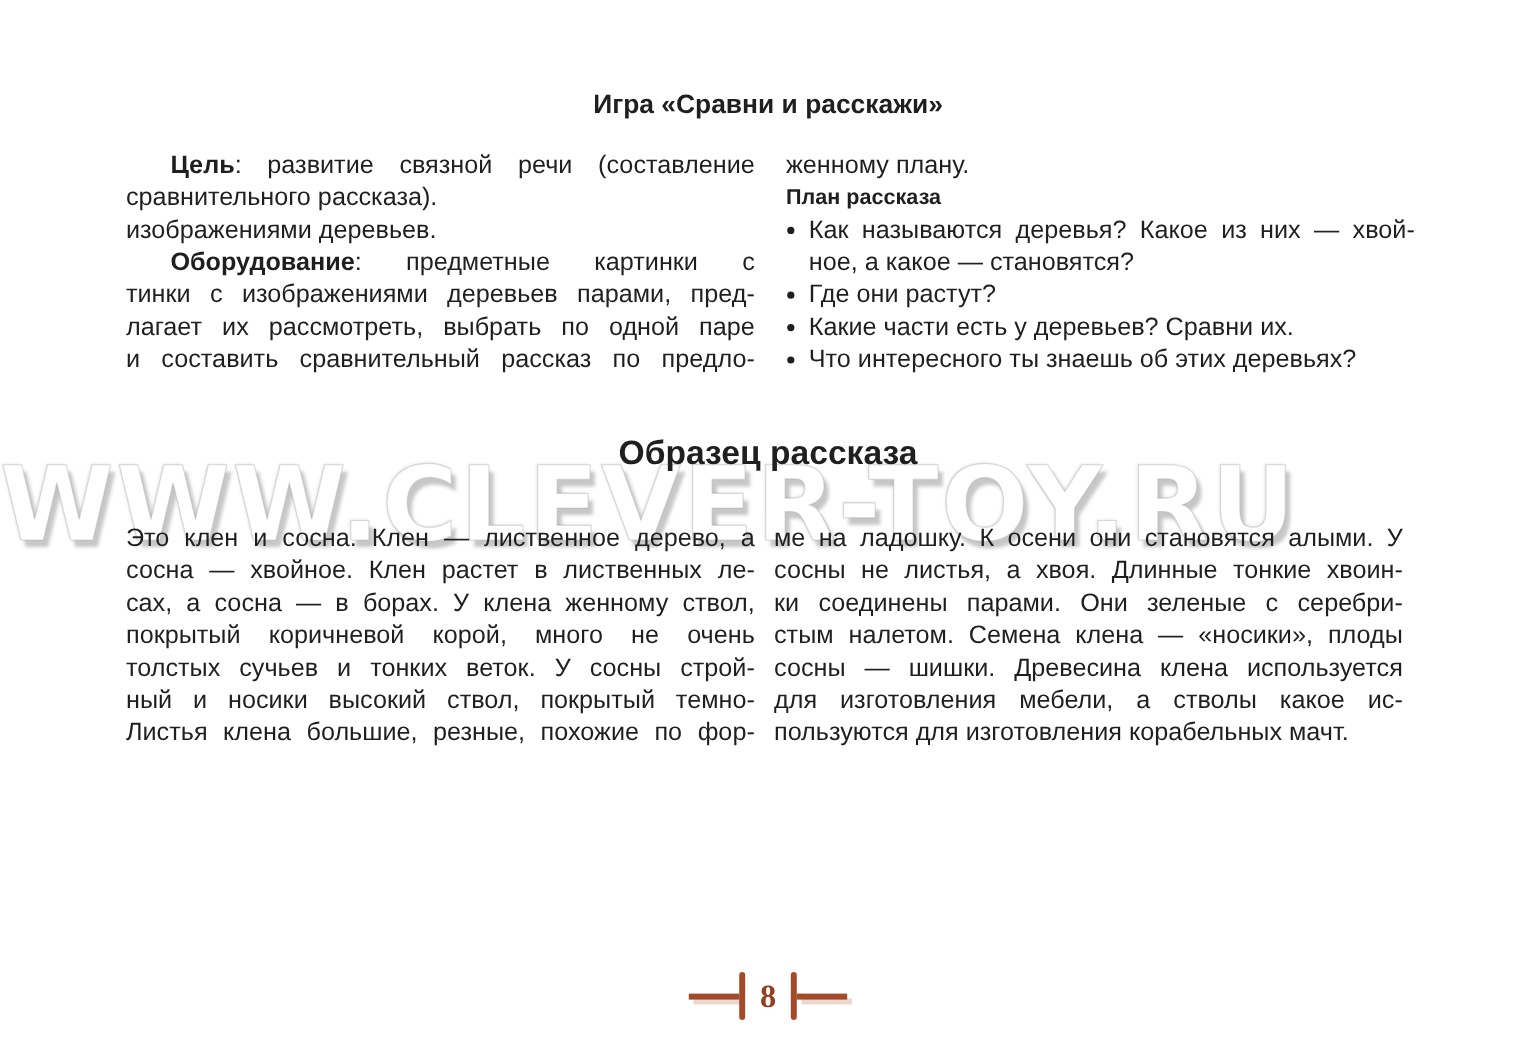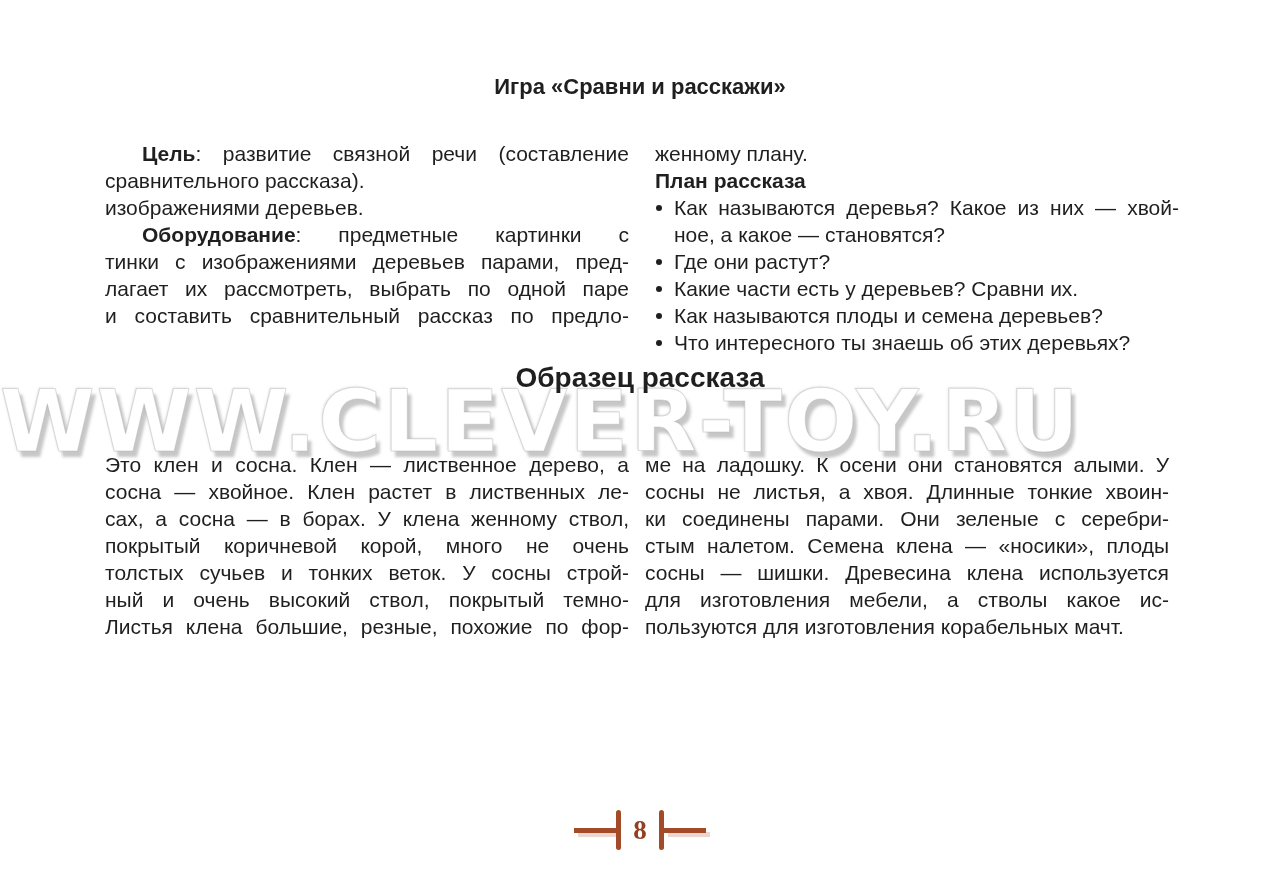--- a/index.html
+++ b/index.html
@@ -49,30 +49,30 @@
 
   .cols {
     position: absolute;
     left: 105px;
     width: 1074px;
     display: flex;
     gap: 26px;
   }
   .cols.game  { top: 124px; }
   .cols.story { top: 435px; gap: 16px; }
-  .col { flex: 0 0 524px; width: 524px; margin-top: 16px; }
+  .col { flex: 0 0 524px; width: 524px; }
 
   .para, .blines { font-size: 21px; line-height: 27px; }
 
   .pline { text-align: justify; text-align-last: justify; }
   .pline.endline { text-align-last: left; }
   .pline.indent { text-indent: 37px; }
 
   .plan-heading {
-    font-size: 21px; line-height: 27px; font-weight: 700;
+    font-size: 18px; line-height: 27px; font-weight: 700;
   }
 
   .bullet { display: flex; }
   .dot {
     flex: none;
     width: 6px; height: 6px;
     border-radius: 50%;
     background: var(--ink);
     margin: 11px 12px 0 1px;
   }
@@ -154,42 +154,36 @@
         </div>
         <div class="bullet">
           <span class="dot"></span>
           <div class="blines">
               <div class="pline endline">Какие части есть у деревьев? Сравни их.</div>
             </div>
         </div>
         <div class="bullet">
           <span class="dot"></span>
           <div class="blines">
-              <div class="pline endline">Как называются плоды и семена деревьев?</div>
-            </div>
-        </div>
-        <div class="bullet">
-          <span class="dot"></span>
-          <div class="blines">
               <div class="pline endline">Что интересного ты знаешь об этих деревьях?</div>
             </div>
         </div>
       </div>
     </div>
 
     <h2 class="subtitle">Образец рассказа</h2>
 
     <div class="cols story">
       <div class="col para">
           <div class="pline">Это клен и сосна. Клен — лиственное дерево, а</div>
           <div class="pline">сосна — хвойное. Клен растет в лиственных ле-</div>
           <div class="pline">сах, а сосна — в борах. У клена женному ствол,</div>
           <div class="pline">покрытый коричневой корой, много не очень</div>
           <div class="pline">толстых сучьев и тонких веток. У сосны строй-</div>
-          <div class="pline">ный и очень высокий ствол, покрытый темно-</div>
+          <div class="pline">ный и носики высокий ствол, покрытый темно-</div>
           <div class="pline">Листья клена большие, резные, похожие по фор-</div>
         </div>
       <div class="col para">
           <div class="pline">ме на ладошку. К осени они становятся алыми. У</div>
           <div class="pline">сосны не листья, а хвоя. Длинные тонкие хвоин-</div>
           <div class="pline">ки соединены парами. Они зеленые с серебри-</div>
           <div class="pline">стым налетом. Семена клена — «носики», плоды</div>
           <div class="pline">сосны — шишки. Древесина клена используется</div>
           <div class="pline">для изготовления мебели, а стволы какое ис-</div>
           <div class="pline endline">пользуются для изготовления корабельных мачт.</div>

